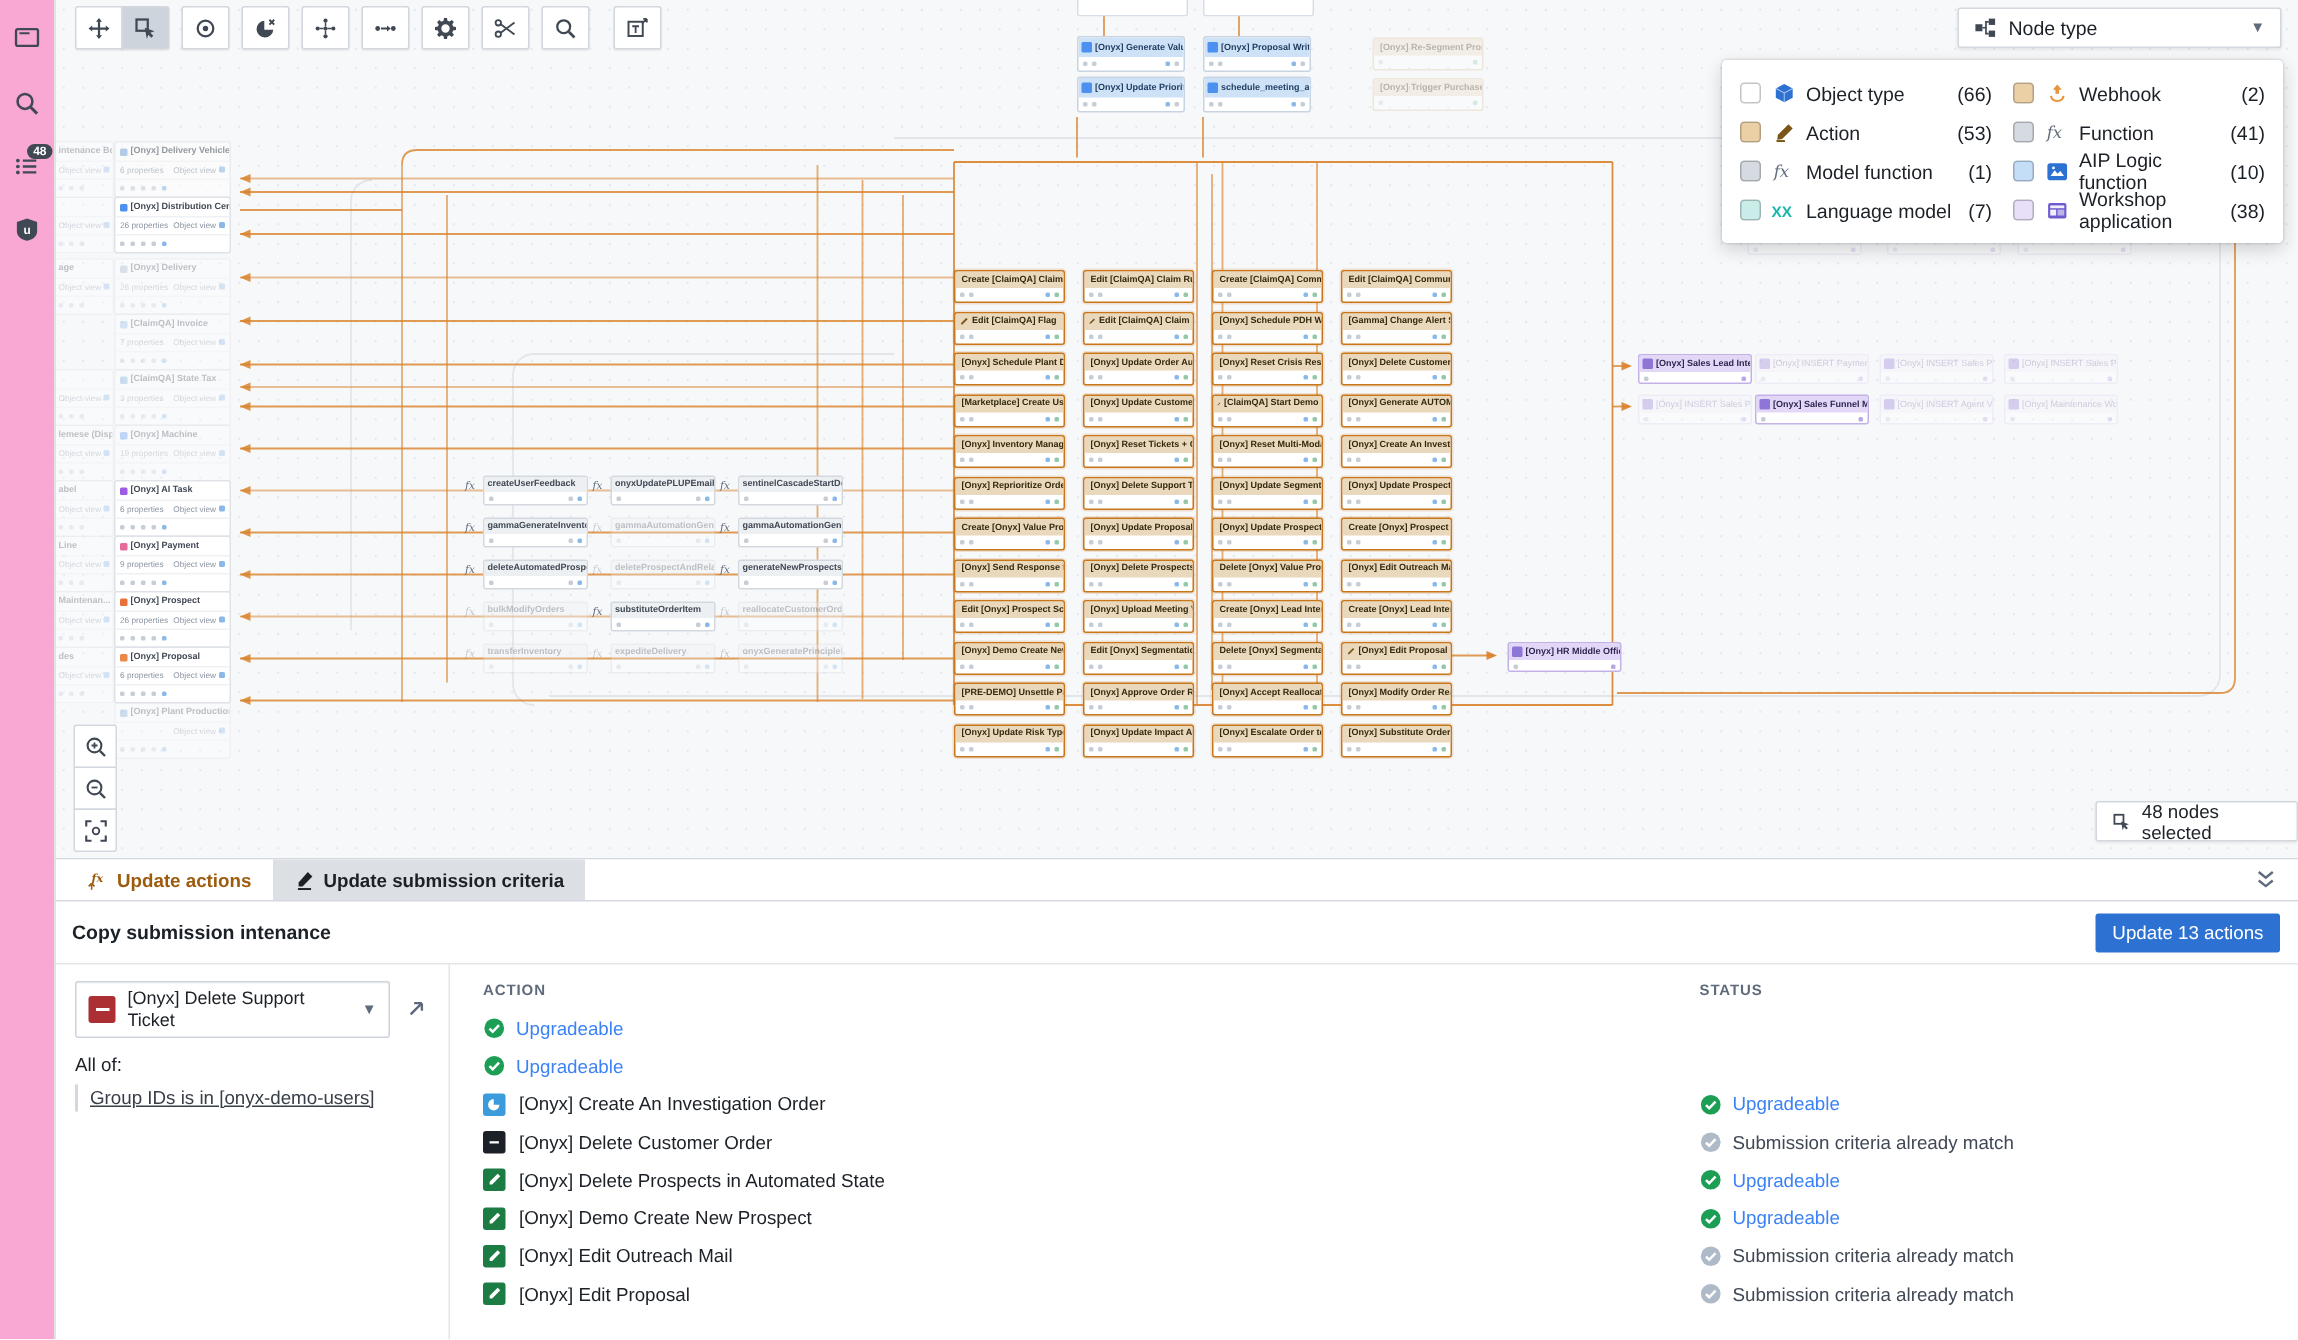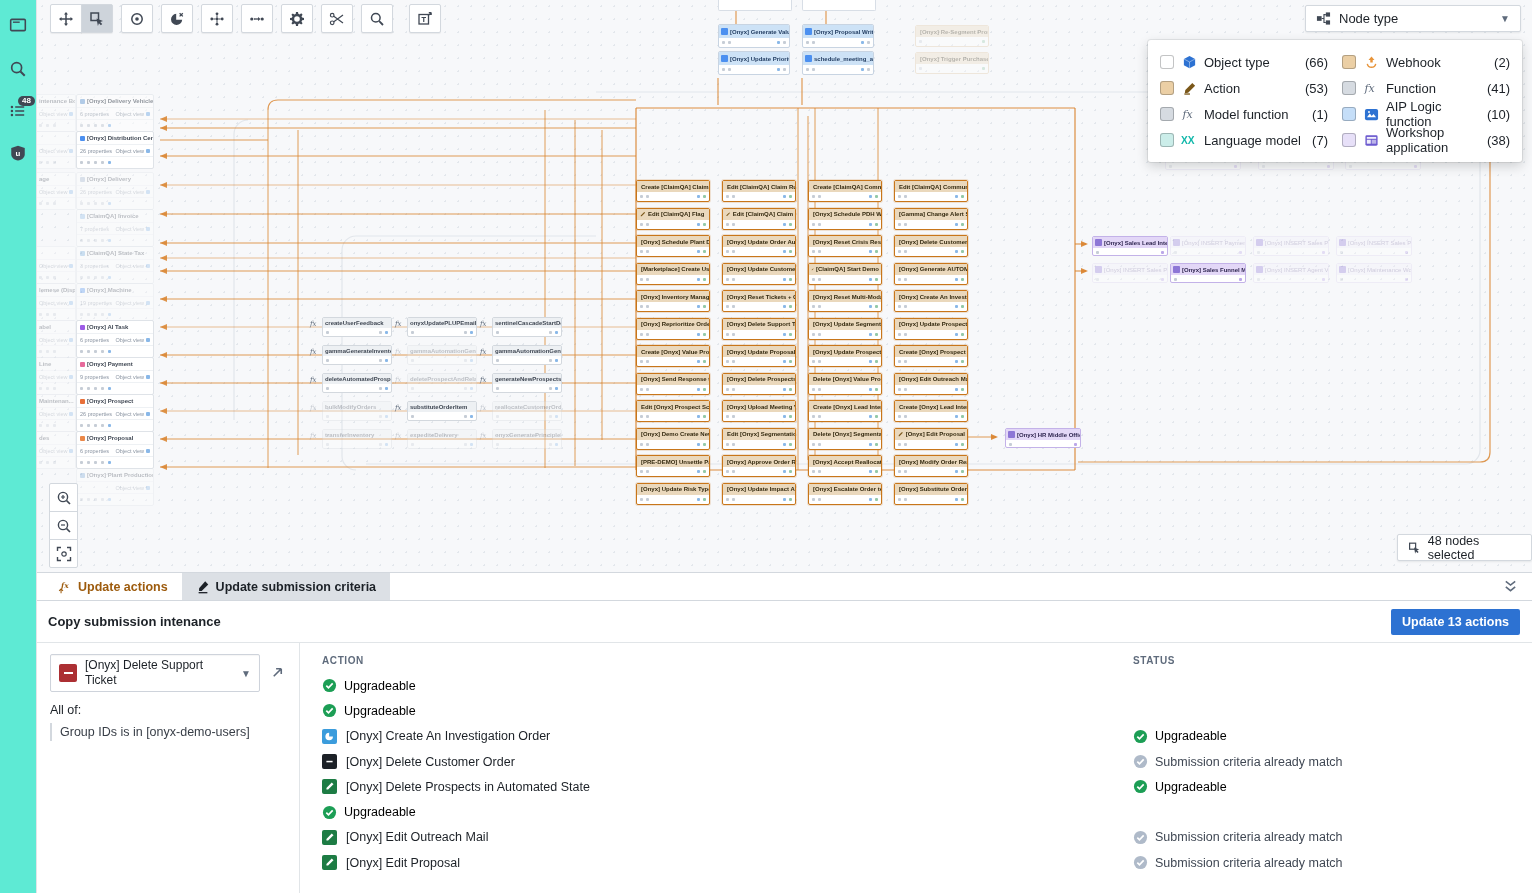--- a/index.html
+++ b/index.html
@@ -1,20 +1,20 @@
 <!DOCTYPE html>
 <html><head>
 <meta charset="utf-8">
 <style>
   html,body{margin:0;padding:0;background:#fff;}
   body{font-family:"Liberation Sans","DejaVu Sans",sans-serif;color:#1C2127;}
   .app{position:relative;width:1532px;height:893px;overflow:hidden;background:#fff;}
 
   
-  .sidebar{position:absolute;left:0;top:0;width:36px;height:100%;background:#5eead4;border-right:1px solid #E1E5E8;z-index:40;}
+  .sidebar{position:absolute;left:0;top:0;width:36px;height:100%;background:#f9a8d4;border-right:1px solid #E1E5E8;z-index:40;}
   .sb-btn{position:relative;width:36px;height:34px;display:flex;align-items:center;justify-content:center;cursor:pointer;}
   .sb-badge{position:absolute;top:2px;right:1px;background:#404854;color:#fff;font-size:8px;font-weight:bold;padding:1px 4px;border-radius:7px;line-height:1;}
 
   
   .main{position:absolute;left:36px;top:0;width:1496px;height:893px;}
   .canvas{position:relative;width:1496px;height:572px;background:#F7F8FA;overflow:hidden;
     background-image:radial-gradient(#E3E7EC 1px,transparent 1px);background-size:13px 13px;}
   #edges{position:absolute;left:0;top:0;width:1496px;height:572px;pointer-events:none;}
 
   
@@ -88,41 +88,41 @@
   
   .bottom{position:absolute;left:0;top:572px;width:1496px;height:321px;background:#fff;border-top:1px solid #D3D8DE;}
   .tabbar{height:27px;display:flex;align-items:stretch;border-bottom:1px solid #D3D8DE;background:#fff;}
   .tab{display:flex;align-items:center;gap:6px;padding:0 14px;font-size:12.5px;font-weight:bold;cursor:pointer;}
   .tab.t1{color:#9D5B0D;margin-left:8px;}
   .tab.active{background:#DCE0E5;color:#1C2127;}
   .collapse{margin-left:auto;margin-right:14px;display:flex;align-items:center;cursor:pointer;}
   .copybar{height:42px;display:flex;align-items:center;padding:0 12px;gap:10px;border-bottom:1px solid #E1E5E8;box-sizing:border-box;}
   .copy-title{font-size:13px;font-weight:bold;}
   .copy-desc{font-size:13px;color:#1C2127;}
-  .btn-primary{margin-left:auto;background:#2D72D2;color:#fff;font-size:12.5px;font-weight:bold;border:none;border-radius:2px;padding:6px 11px;cursor:pointer;}
+  .btn-primary{margin-left:auto;background:#2D72D2;color:#fff;font-size:12.5px;font-weight:normal;border:none;border-radius:2px;padding:6px 11px;cursor:pointer;}
   .content{display:flex;height:252px;}
   .src-col{width:264px;border-right:1px solid #E1E5E8;box-sizing:border-box;flex:none;}
   .col-hd{font-size:13px;font-weight:bold;padding:9px 14px 8px 14px;border-bottom:1px solid #E1E5E8;}
   .src-body{padding:11px 14px;}
   .select{width:212px;min-height:36px;border:1px solid #CED3DB;border-radius:2px;background:#fff;display:flex;align-items:center;gap:8px;padding:3px 8px;box-sizing:border-box;cursor:pointer;box-shadow:inset 0 1px 1px rgba(17,20,24,.04);}
   .src-ic{width:18px;height:18px;border-radius:2px;background:#AC2F33;display:flex;align-items:center;justify-content:center;flex:none;}
   .src-ic span{display:block;width:9px;height:2px;background:#fff;}
   .sel-label{font-size:12px;line-height:1.25;width:138px;}
   .openlink{margin-left:10px;display:inline-flex;vertical-align:top;margin-top:11px;cursor:pointer;}
   .src-row{display:flex;align-items:flex-start;}
   .allof{margin-top:11px;font-size:12.5px;}
-  .crit{margin-top:6px;border-left:2px solid #D3D8DE;padding:2px 0 2px 8px;font-size:12.5px;color:#383E47;}
+  .crit{margin-top:6px;border-left:2px solid #D3D8DE;padding:2px 0 2px 8px;font-size:12.5px;color:#383E47;text-decoration:underline;}
   .tgt-col{flex:1;display:flex;flex-direction:column;}
   .tgt-body{padding:8px 0 0 22px;}
   .thead{display:flex;font-size:10px;font-weight:bold;letter-spacing:.6px;color:#5F6B7C;margin:4px 0 7px 0;}
   .cell-a{width:811px;flex:none;display:flex;align-items:center;gap:9px;}
   .trow{display:flex;align-items:center;height:25.3px;font-size:12.5px;}
   .act-ic{width:15px;height:15px;border-radius:2px;display:flex;align-items:center;justify-content:center;flex:none;}
   .cell-s{display:flex;align-items:center;gap:7px;}
-  .trow.ok .st-t{color:#000000;}
+  .trow.ok .st-t{color:#3b82f6;}
   .trow.na .st-t{color:#404854;}
   .trow.ok .st-circ{fill:#1C9E55;}
   .trow.na .st-circ{fill:#AFBAC9;}
 </style>
 </head>
 <body>
 
 <div class="app">
 
   <div class="sidebar">
@@ -2228,20 +2228,29 @@
                   </span>
                   <span class="cell-s">
                     <svg width="15" height="15" viewBox="0 0 16 16">
                       <circle class="st-circ" cx="8" cy="8" r="7"></circle>
                       <path d="M4.6 8.2l2.3 2.3 4.5-4.7" fill="none" stroke="#fff" stroke-width="1.8"></path>
                     </svg>
                     <span class="st-t">Upgradeable</span>
                   </span>
                 </div>
                 <div class="trow ok">
+                  <span class="cell-a">
+                    <span class="act-ic" style="background: rgb(29, 124, 68);">
+                      <svg width="11" height="11" viewBox="0 0 16 16">
+                        <path d="M11.3 2.2l2.5 2.5L6 12.5H3.5V10z" fill="#fff"></path>
+                      </svg>
+
+                    </span>
+                    <span>[Onyx] Demo Create New Prospect</span>
+                  </span>
                   <span class="cell-s">
                     <svg width="15" height="15" viewBox="0 0 16 16">
                       <circle class="st-circ" cx="8" cy="8" r="7"></circle>
                       <path d="M4.6 8.2l2.3 2.3 4.5-4.7" fill="none" stroke="#fff" stroke-width="1.8"></path>
                     </svg>
                     <span class="st-t">Upgradeable</span>
                   </span>
                 </div>
                 <div class="trow na">
                   <span class="cell-a">

